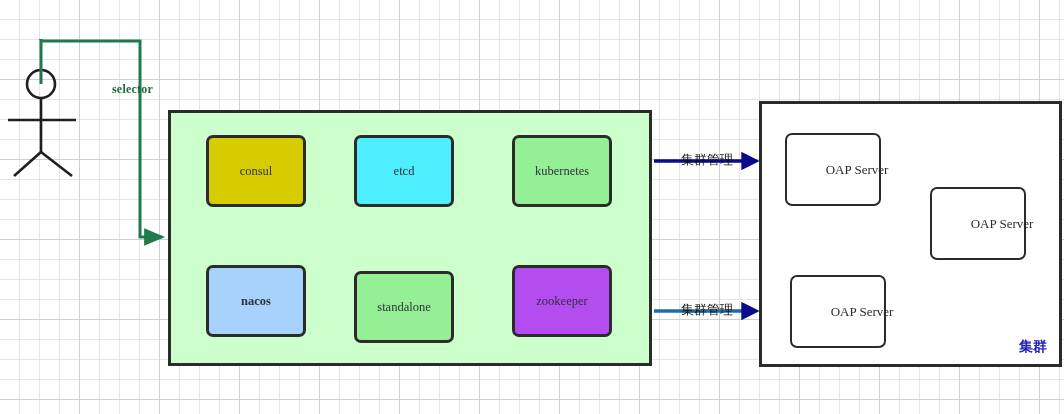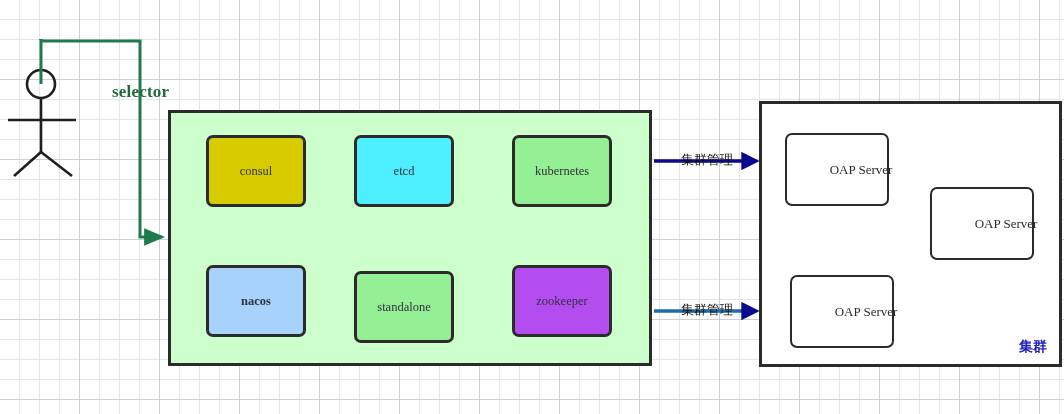--- a/index.html
+++ b/index.html
@@ -27,21 +27,21 @@
   .abs { position: absolute; }
 
   
   #actor { left: 0px; top: 58px; width: 86px; height: 128px; }
 
   
   #selector-label {
     left: 112px; top: 82px;
     color: #1f6b3b;
     font-weight: bold;
-    font-size: 17px;
+    font-size: 12px;
     letter-spacing: 0.2px;
     white-space: nowrap;
   }
 
   
   #cluster-providers {
     left: 168px; top: 110px;
     width: 484px; height: 256px;
     background: #ccffcc;
     border: 3px solid #2b2b2b;
@@ -66,21 +66,21 @@
   
   #oap-cluster {
     left: 759px; top: 101px;
     width: 303px; height: 266px;
     background: #ffffff;
     border: 3px solid #2b2b2b;
     box-sizing: border-box;
   }
   .oap-box {
     position: absolute;
-    width: 104px;
+    width: 96px;
     height: 73px;
     background: #ffffff;
     border: 2.5px solid #2b2b2b;
     border-radius: 7px;
     box-sizing: border-box;
     display: flex;
     align-items: center;
     justify-content: center;
     font-size: 13px;
     color: #2a2a33;

